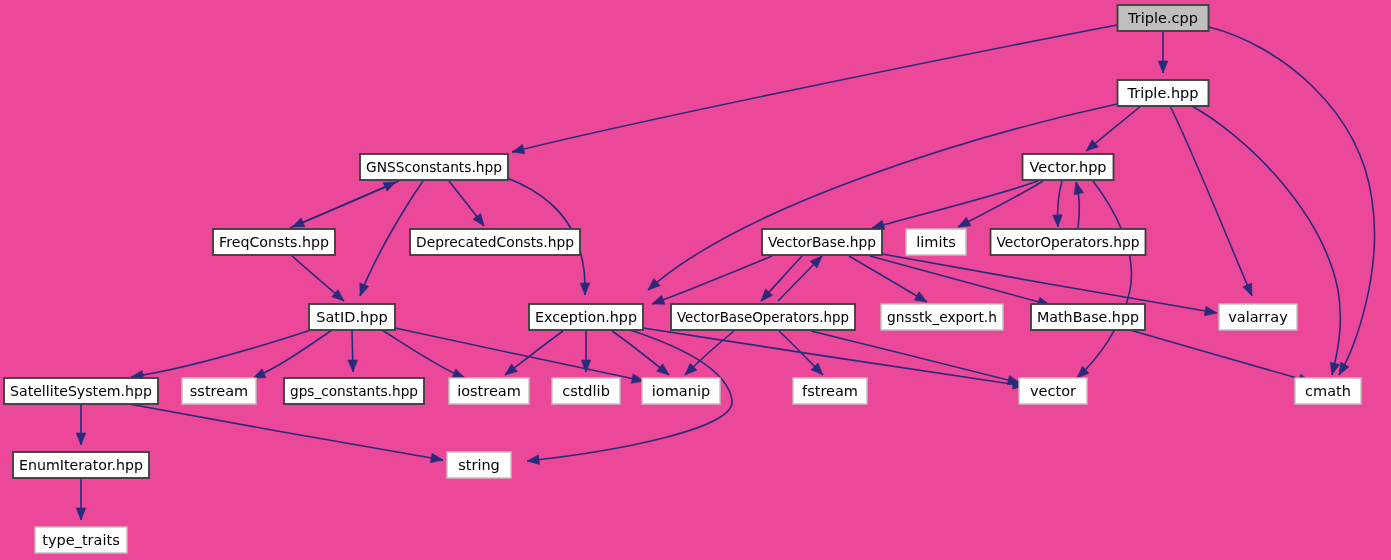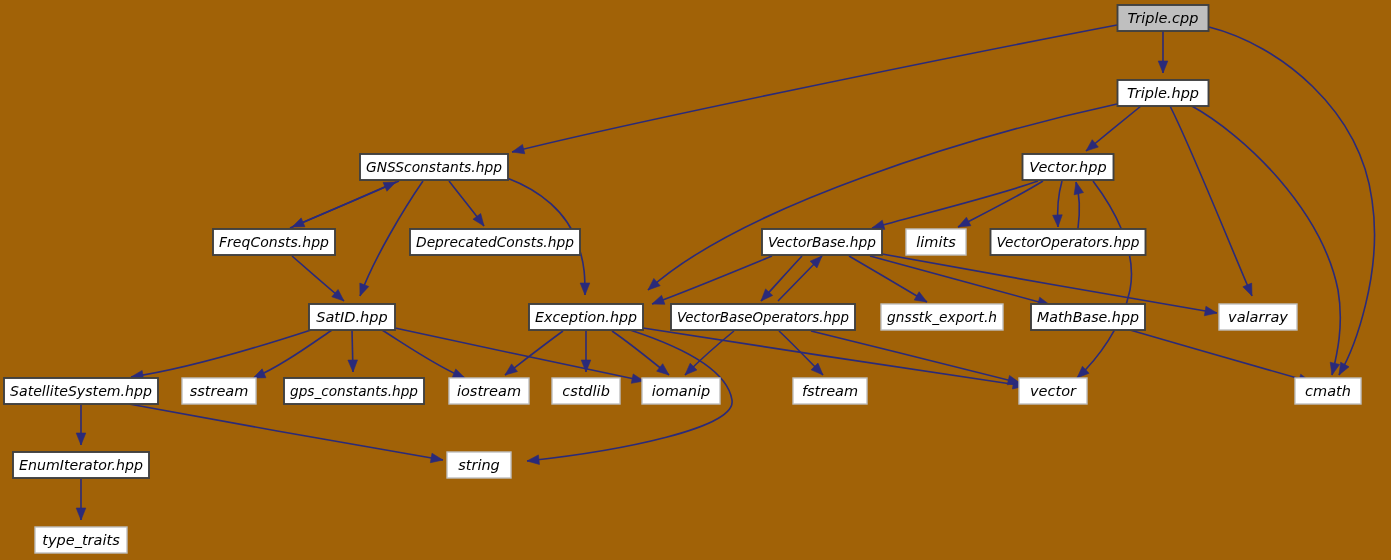--- a/index.html
+++ b/index.html
@@ -4,24 +4,23 @@
 <style>
   html, body {
     margin: 0;
     padding: 0;
     background: #ffffff;
   }
   #graph-root {
     position: relative;
     width: 1391px;
     height: 560px;
-    background: #a16207;
+    background: #ec4899;
     font-family: "DejaVu Sans", "Liberation Sans", sans-serif;
     overflow: hidden;
-    font-style: italic;
   }
   svg#graph-svg {
     position: absolute;
     top: 0;
     left: 0;
     width: 1391px;
     height: 560px;
   }
   .edge-path {
     fill: none;

